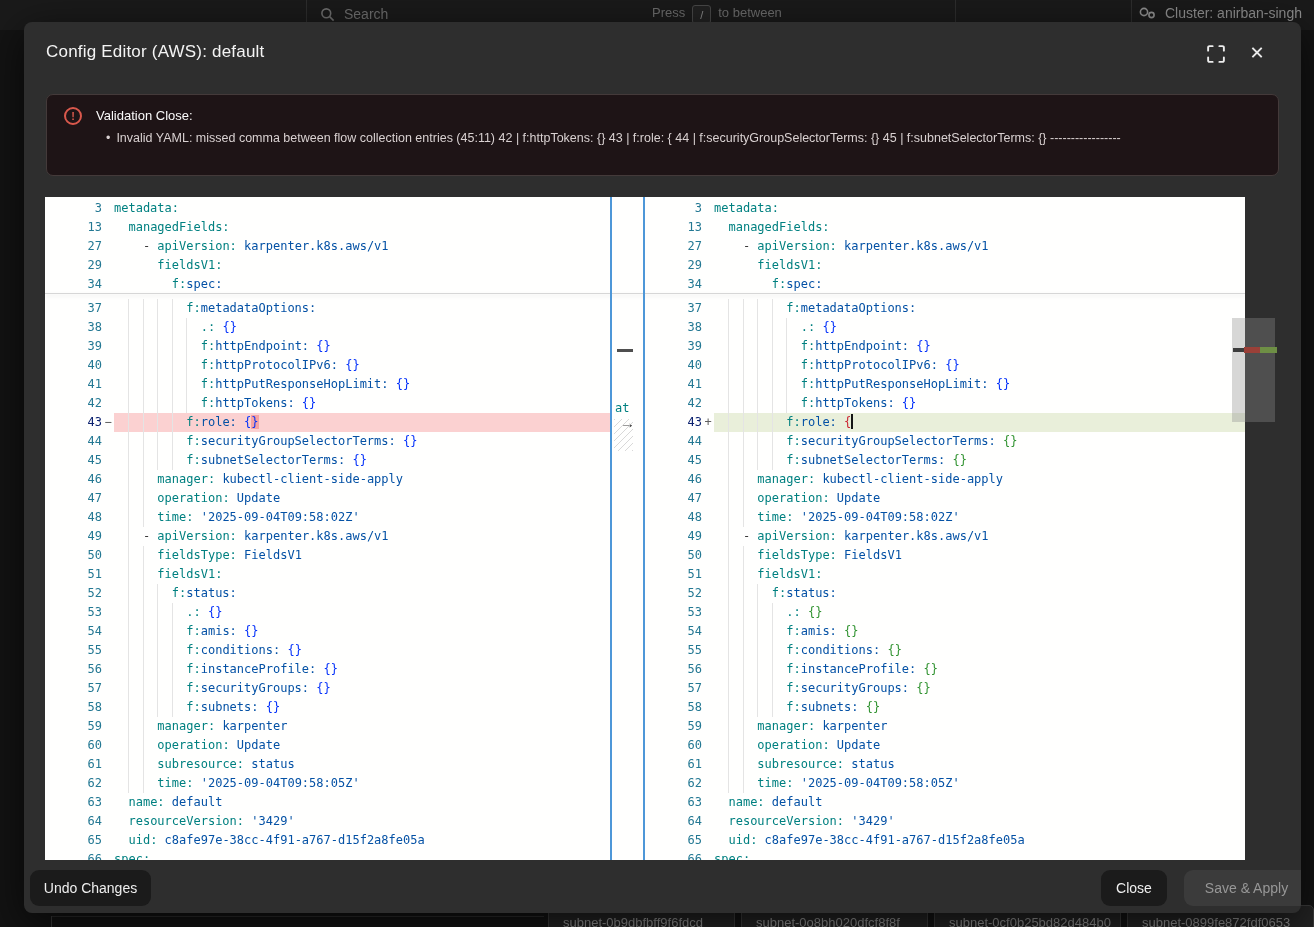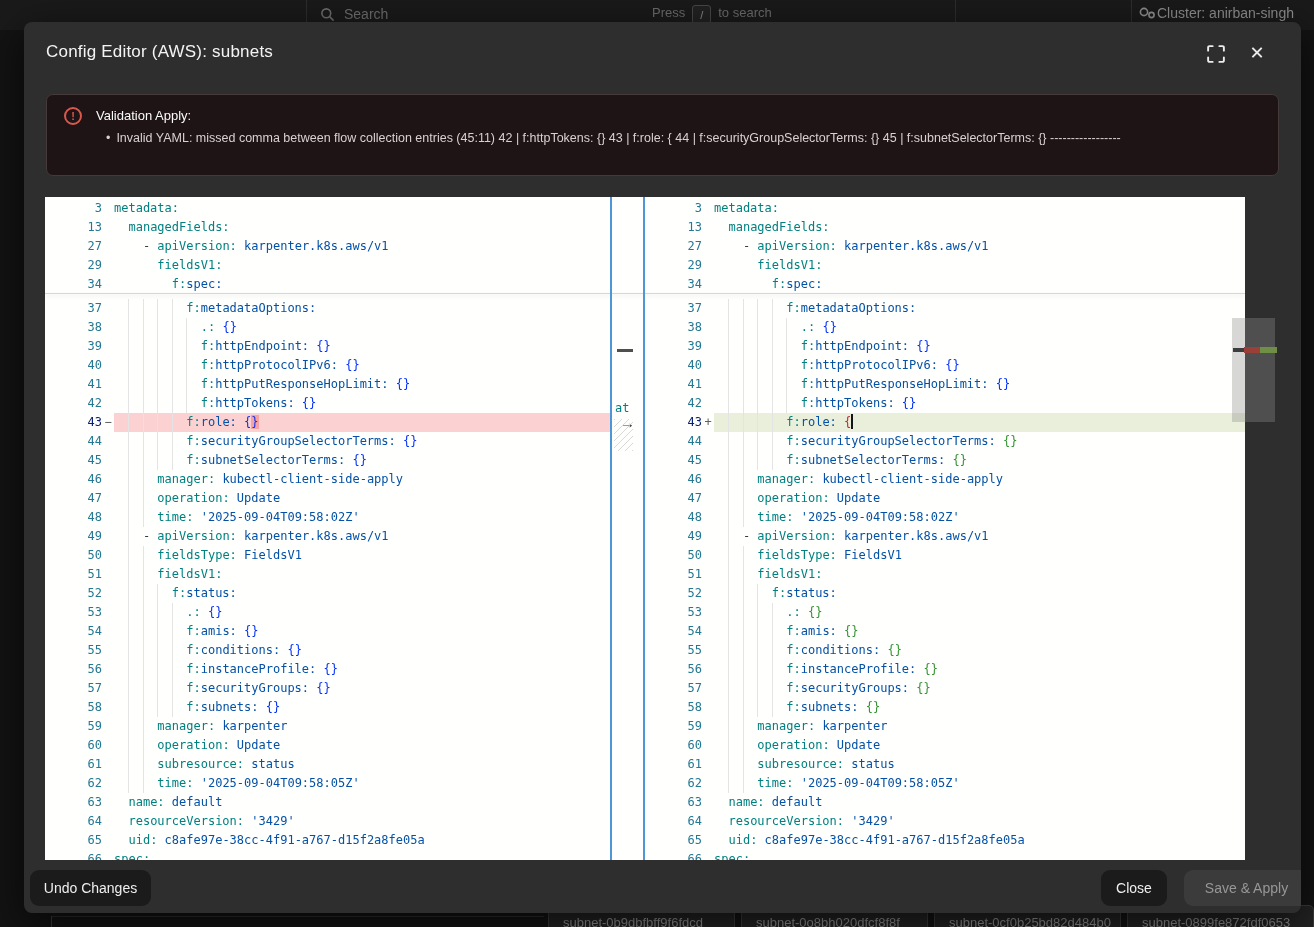--- a/index.html
+++ b/index.html
@@ -5,21 +5,21 @@
   html,body{margin:0;padding:0;background:#131313;}
   #stage{position:relative;width:1314px;height:927px;overflow:hidden;background:#131313;
          font-family:"Liberation Sans",sans-serif;}
   
   .topbar{position:absolute;left:0;top:0;width:1314px;height:30px;background:#1a1a1a;}
   .tb-div{position:absolute;top:0;width:1px;height:30px;background:#2d2d2d;}
   .tb-search{position:absolute;left:320px;top:6px;display:flex;align-items:center;gap:9px;color:#6e6e6e;font-size:14px;}
   .tb-press{position:absolute;left:652px;top:5px;display:flex;align-items:flex-start;gap:7px;color:#6c6c6c;font-size:13px;}
   .tb-key{display:inline-flex;align-items:center;justify-content:center;width:17px;height:17px;border:1px solid #474747;
           border-radius:3px;background:#222;color:#8e8e8e;font-size:11px;}
-  .tb-cluster{position:absolute;left:1138px;top:5px;display:flex;align-items:center;color:#8f8f8f;font-size:14px;white-space:nowrap;}
+  .tb-cluster{position:absolute;left:1138px;top:5px;display:flex;align-items:center;gap:8px;color:#8f8f8f;font-size:14px;white-space:nowrap;}
   
   .chip{position:absolute;top:905px;height:40px;width:187px;background:#232323;border:1px solid #3a3a3a;border-radius:5px;
         color:#8e8e8e;font-size:13px;box-sizing:border-box;padding:9px 0 0 14px;white-space:nowrap;overflow:hidden;}
   .bg-vline{position:absolute;left:51px;top:916px;width:1px;height:11px;background:#3a3a3a;}
   .bg-hline{position:absolute;left:52px;top:916px;width:492px;height:1px;background:#2c2c2c;}
   
   .modal{position:absolute;left:24px;top:22px;width:1277px;height:891px;background:#2e2e2e;border-radius:8px;
          box-shadow:0 10px 40px rgba(0,0,0,.65);overflow:hidden;z-index:2;}
   .m-title{position:absolute;left:22px;top:20px;font-size:17px;font-weight:500;color:#f4f4f4;letter-spacing:.2px;}
   .m-expand{position:absolute;left:1183px;top:23px;width:18px;height:18px;cursor:pointer;}
@@ -97,55 +97,55 @@
         <svg width="15" height="15" viewBox="0 0 15 15">
             <circle cx="6.3" cy="6.3" r="4.4" fill="none" stroke="#6e6e6e" stroke-width="1.6"></circle>
             <line x1="9.6" y1="9.6" x2="13.6" y2="13.6" stroke="#6e6e6e" stroke-width="1.6"></line>
           </svg>
       </span>
       <span>Search</span>
     </div>
     <div class="tb-press">
       <span>Press</span>
       <span class="tb-key">/</span>
-      <span>to search</span>
+      <span>to between</span>
     </div>
     <div class="tb-cluster">
       <span>
         <svg width="19" height="16" viewBox="0 0 19 16">
             <circle cx="6" cy="7" r="3.6" fill="none" stroke="#8f8f8f" stroke-width="1.6"></circle>
             <circle cx="13.5" cy="10" r="2.6" fill="none" stroke="#8f8f8f" stroke-width="1.6"></circle>
           </svg>
       </span>
       <span>Cluster: anirban-singh</span>
     </div>
   </div>
 
   <div class="bg-vline"></div>
   <div class="bg-hline"></div>
   <div class="chip" style="left:548px">subnet-0b9dbfbff9f6fdcd</div>
   <div class="chip" style="left:741px">subnet-0o8bh020dfcf8f8f</div>
   <div class="chip" style="left:934px">subnet-0cf0b25bd82d484b0</div>
   <div class="chip" style="left:1127px">subnet-0899fe872fdf0653</div>
 
   <div class="modal">
-    <div class="m-title">Config Editor (AWS): subnets</div>
+    <div class="m-title">Config Editor (AWS): default</div>
     <div class="m-expand">
       <svg width="18" height="18" viewBox="0 0 16 16" fill="none" stroke="#ececec" stroke-width="1.7" stroke-linecap="round">
         <path d="M1 5V2.2A1.2 1.2 0 0 1 2.2 1H5"></path>
           <path d="M11 1h2.8A1.2 1.2 0 0 1 15 2.2V5"></path>
         <path d="M15 11v2.8a1.2 1.2 0 0 1-1.2 1.2H11"></path>
           <path d="M5 15H2.2A1.2 1.2 0 0 1 1 13.8V11"></path>
       </svg>
     </div>
     <div class="m-close">✕</div>
 
     <div class="banner">
       <div class="b-icon">!</div>
-      <div class="b-title">Validation Apply:</div>
+      <div class="b-title">Validation Close:</div>
       <div class="b-line1">
         <span>•</span><span class="btxt">Invalid YAML: missed comma between flow collection entries (45:11) 42 | f:httpTokens: {} 43 | f:role: { 44 | f:securityGroupSelectorTerms: {} 45 | f:subnetSelectorTerms: {} -----------------</span>
       </div>
     </div>
 
     <div class="editor">
       <div class="pane" id="paneL">
         <div class="sticky" id="lsticky">
             <div class="crow">
               <div class="gut">

